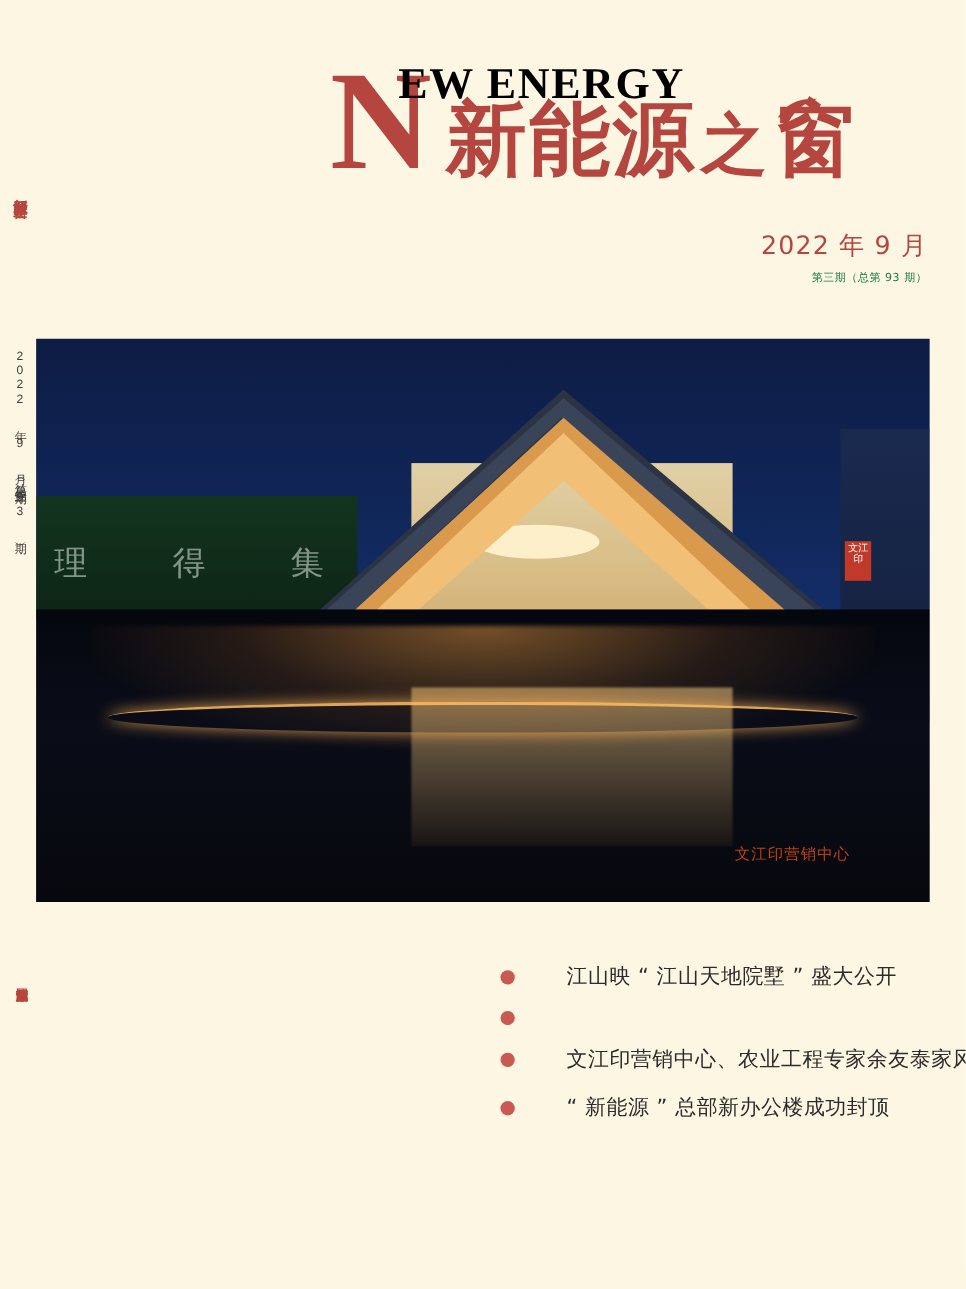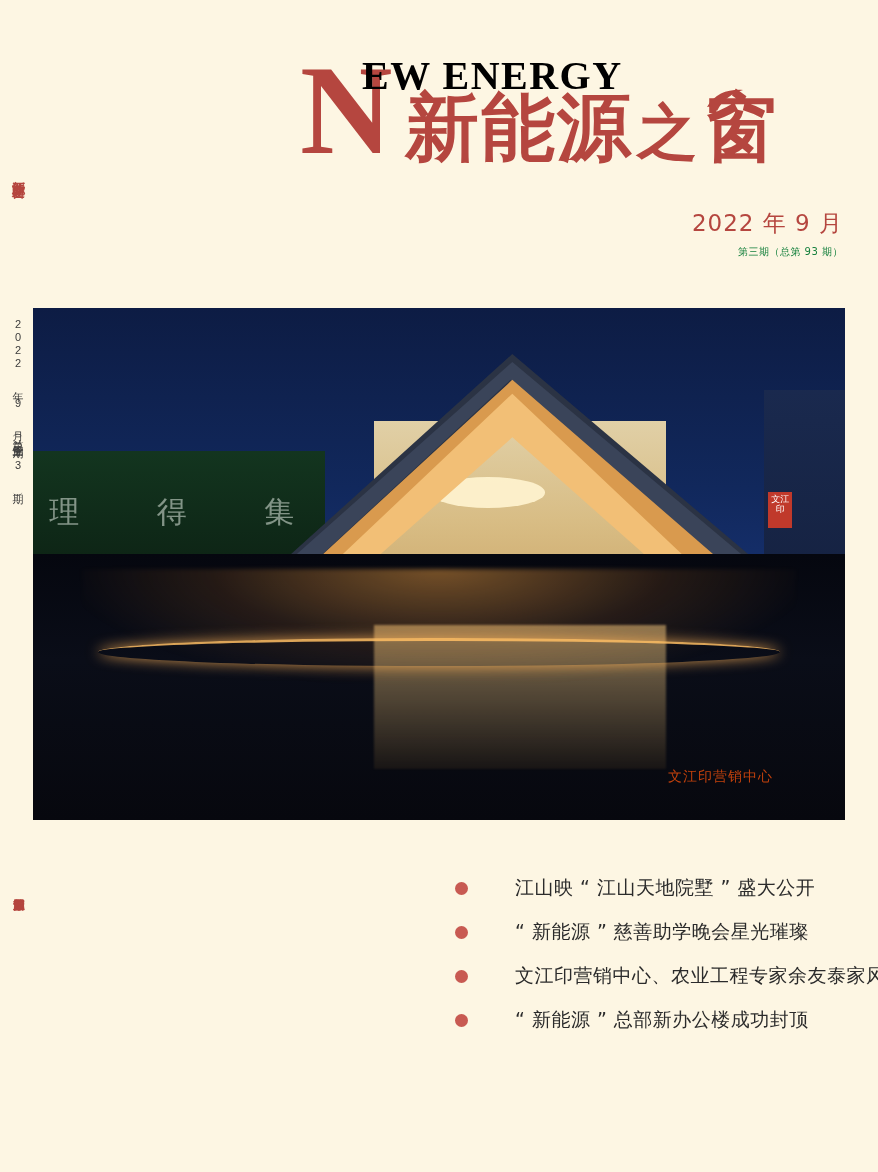--- a/index.html
+++ b/index.html
@@ -349,21 +349,20 @@
     <div class="photo-caption">文江印营销中心</div>
   </div>
 
   <div class="headlines">
     <div class="headline">
       <span class="bullet"></span>
       <span class="headline-text">江山映 “ 江山天地院墅 ” 盛大公开</span>
     </div>
     <div class="headline">
       <span class="bullet"></span>
-      <span class="headline-text">“ 新能源 ” 慈善助学晚会星光璀璨</span>
     </div>
     <div class="headline">
       <span class="bullet"></span>
       <span class="headline-text">文江印营销中心、农业工程专家余友泰家风</span>
     </div>
     <div class="headline">
       <span class="bullet"></span>
       <span class="headline-text">“ 新能源 ” 总部新办公楼成功封顶</span>
     </div>
   </div>

